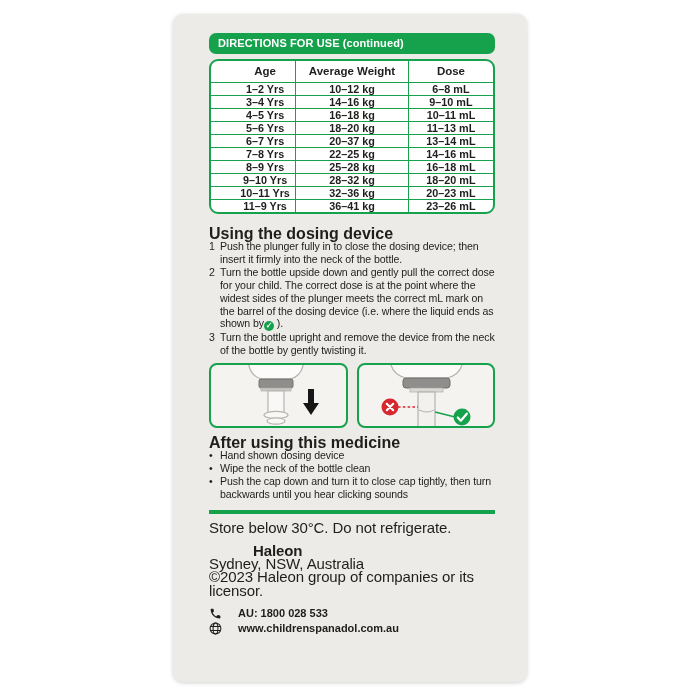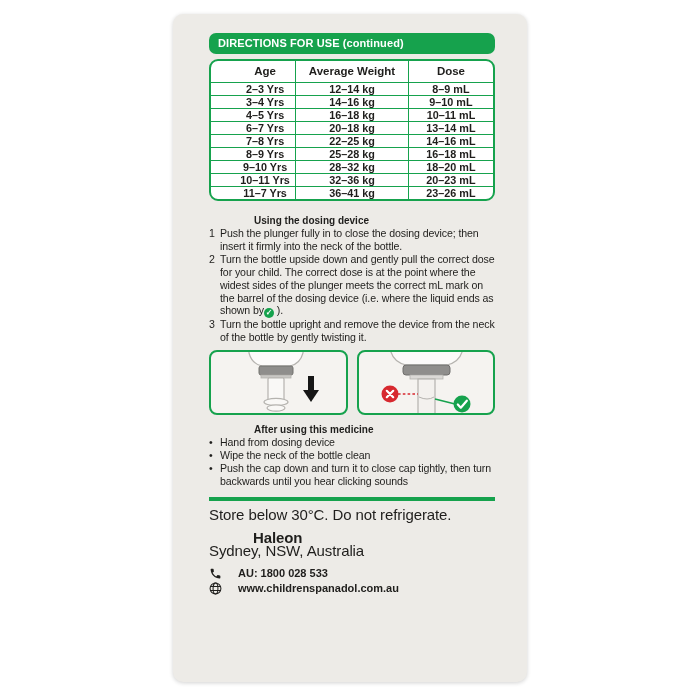--- a/index.html
+++ b/index.html
@@ -22,21 +22,21 @@
   .tbl-wrap{margin-top:5px;border:2px solid var(--green);border-radius:9px;overflow:hidden;background:#fff;}
   table{width:100%;border-collapse:collapse;table-layout:fixed;}
   col.c1{width:30%}col.c2{width:40%}col.c3{width:30%}
   th{font-size:11.5px;font-weight:bold;height:21px;border:1px solid var(--green);text-align:center;}
   td{font-size:10.8px;font-weight:bold;text-align:center;height:13px;line-height:12px;border:1px solid var(--green);padding:0;}
   th:first-child,td:first-child{border-left:none;padding-left:24px;}
   th:last-child,td:last-child{border-right:none;}
   th{border-top:none;}
   tr:last-child td{border-bottom:none;}
 
-  .sec-h{font-weight:bold;font-size:10px;margin-top:13px;line-height:13px;margin-left:45px;}
+  .sec-h{font-weight:bold;font-size:16px;margin-top:13px;line-height:13px;}
   .step,.bullet{display:flex;font-size:10.6px;line-height:12.9px;letter-spacing:-.1px;}
   .step .n,.bullet .b{width:11px;flex:none;}
   .step .t,.bullet .t{flex:1;}
 
   .check-inline{display:inline-block;width:10px;height:10px;border-radius:50%;background:var(--green);
     color:#fff;font-size:8px;line-height:10px;text-align:center;font-weight:bold;vertical-align:-1px;}
 
   .figs{display:flex;gap:9px;margin-top:6px;}
   .fig{border:2px solid var(--green);border-radius:8px;background:var(--fig-bg);width:139px;height:65px;overflow:hidden;position:relative;}
   .fig svg{position:absolute;left:0;top:0;}
@@ -67,37 +67,42 @@
           </colgroup>
         <thead>
           <tr>
             <th>Age</th>
             <th>Average Weight</th>
             <th>Dose</th>
           </tr>
         </thead>
         <tbody>
             <tr>
-              <td>2–3 Yrs</td>
-              <td>12–14 kg</td>
-              <td>8–9 mL</td>
+              <td>1–2 Yrs</td>
+              <td>10–12 kg</td>
+              <td>6–8 mL</td>
             </tr>
             <tr>
               <td>3–4 Yrs</td>
               <td>14–16 kg</td>
               <td>9–10 mL</td>
             </tr>
             <tr>
               <td>4–5 Yrs</td>
               <td>16–18 kg</td>
               <td>10–11 mL</td>
             </tr>
             <tr>
+              <td>5–6 Yrs</td>
+              <td>18–20 kg</td>
+              <td>11–13 mL</td>
+            </tr>
+            <tr>
               <td>6–7 Yrs</td>
-              <td>20–18 kg</td>
+              <td>20–37 kg</td>
               <td>13–14 mL</td>
             </tr>
             <tr>
               <td>7–8 Yrs</td>
               <td>22–25 kg</td>
               <td>14–16 mL</td>
             </tr>
             <tr>
               <td>8–9 Yrs</td>
               <td>25–28 kg</td>
@@ -107,21 +112,21 @@
               <td>9–10 Yrs</td>
               <td>28–32 kg</td>
               <td>18–20 mL</td>
             </tr>
             <tr>
               <td>10–11 Yrs</td>
               <td>32–36 kg</td>
               <td>20–23 mL</td>
             </tr>
             <tr>
-              <td>11–7 Yrs</td>
+              <td>11–9 Yrs</td>
               <td>36–41 kg</td>
               <td>23–26 mL</td>
             </tr>
           </tbody>
       </table>
     </div>
 
     <div class="sec-h">Using the dosing device</div>
 
     <div class="step">
@@ -169,40 +174,41 @@
             <circle cx="103" cy="52" r="8.5" fill="var(--green)"></circle>
             <path d="M98.8 52.5 l3 3.2 6-7" fill="none" stroke="#fff" stroke-width="2.2" stroke-linecap="round" stroke-linejoin="round"></path>
           </g>
         </svg>
       </div>
     </div>
 
     <div class="sec-h" style="margin-top:8px">After using this medicine</div>
     <div class="bullet">
       <span class="b">•</span>
-      <span class="t">Hand from dosing device</span>
+      <span class="t">Hand shown dosing device</span>
     </div>
     <div class="bullet">
       <span class="b">•</span>
       <span class="t">Wipe the neck of the bottle clean</span>
     </div>
     <div class="bullet">
       <span class="b">•</span>
       <span class="t">Push the cap down and turn it to close cap tightly, then turn backwards until you hear clicking sounds</span>
     </div>
 
     <div class="divider"></div>
 
     <div class="small storage">
       <div>Store below 30°C. Do not refrigerate.</div>
     </div>
 
     <div class="small company">
       <div class="bold">Haleon</div>
       <div>Sydney, NSW, Australia</div>
+      <div>©2023 Haleon group of companies or its licensor.</div>
     </div>
 
     <div class="contact">
       <div class="contact-row">
         <span class="ic">
           <svg width="13" height="13" viewBox="0 0 24 24">
               <path fill="currentColor" d="M6.62 10.79c1.44 2.83 3.76 5.14 6.59 6.59l2.2-2.21c.27-.27.67-.36 1.02-.24 1.12.37 2.33.57 3.57.57.55 0 1 .45 1 1V20c0 .55-.45 1-1 1-9.39 0-17-7.61-17-17 0-.55.45-1 1-1h3.5c.55 0 1 .45 1 1 0 1.25.2 2.45.57 3.57.11.35.03.74-.25 1.02l-2.2 2.2z"></path>
             </svg>
         </span>
         <span>AU: 1800 028 533</span>

